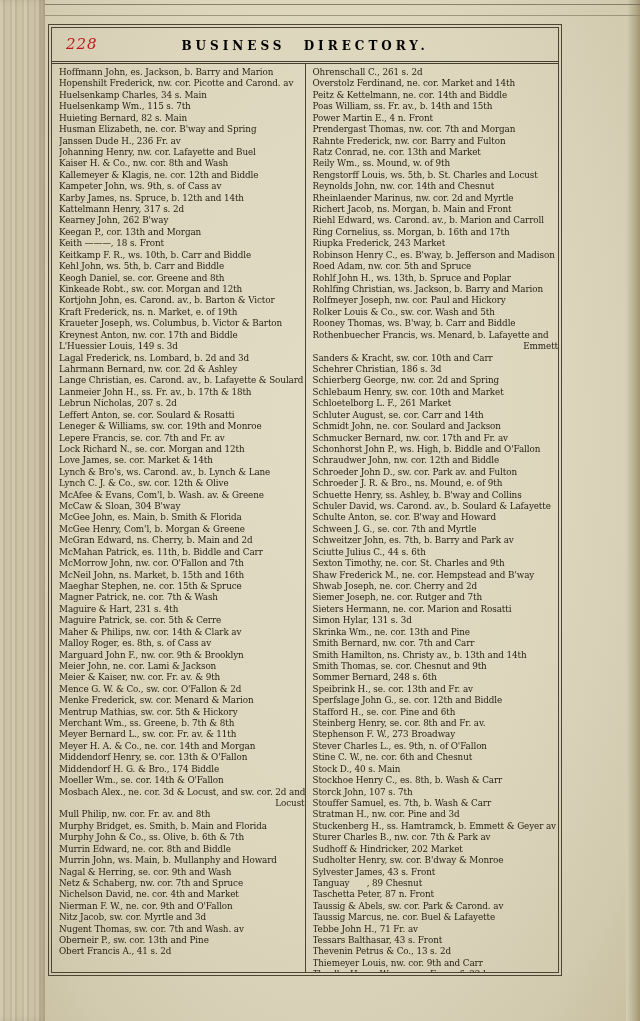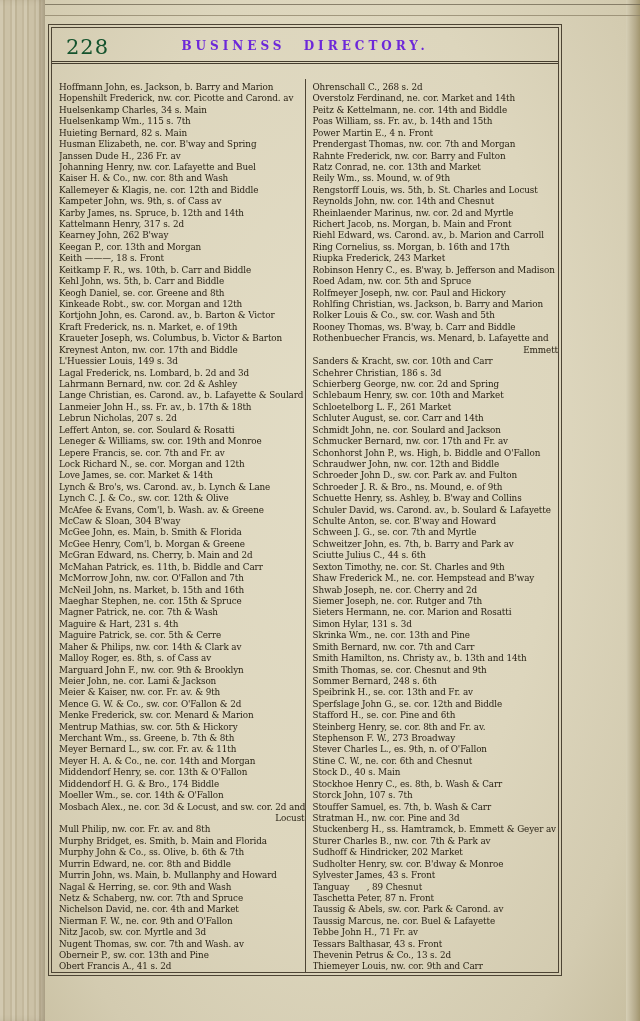--- a/index.html
+++ b/index.html
@@ -40,29 +40,29 @@
   .frame-inner{
     width:100%;height:100%;border:1px solid #4d4434;box-sizing:border-box;
     display:flex;flex-direction:column;
   }
   .header{
     position:relative;height:33px;flex:0 0 33px;
     border-bottom:3px double #453d2e;
   }
   .page-number{
     position:absolute;left:14px;top:7px;
-    font-size:21px;color:#14532d;letter-spacing:1px;
+    font-size:15px;color:#b91c1c;letter-spacing:1px;font-style:italic;
   }
   .page-title{
     position:absolute;left:0;right:0;top:11px;text-align:center;
-    font-size:12px;font-weight:bold;color:#6d28d9;
+    font-size:12px;font-weight:bold;color:#000000;
     letter-spacing:4px;word-spacing:10px;
   }
   .columns{flex:1;display:flex;overflow:hidden;}
-  .col{flex:1;padding:3px 0 0 7px;overflow:hidden;box-sizing:border-box;margin-top:15px;}
+  .col{flex:1;padding:3px 0 0 7px;overflow:hidden;box-sizing:border-box;}
   .col.right{border-left:1px solid #4d4434;}
   .entry{
     white-space:nowrap;overflow:hidden;
     font-size:8.8px;line-height:11.42px;color:#2a2315;
     letter-spacing:-0.1px;
   }
   .entry .cont{padding-left:30px;text-align:right;}
 </style>
 </head>
 <body>
@@ -152,40 +152,41 @@
           <div class="entry">Nagal &amp; Herring, se. cor. 9th and Wash</div>
           <div class="entry">Netz &amp; Schaberg, nw. cor. 7th and Spruce</div>
           <div class="entry">Nichelson David, ne. cor. 4th and Market</div>
           <div class="entry">Nierman F. W., ne. cor. 9th and O'Fallon</div>
           <div class="entry">Nitz Jacob, sw. cor. Myrtle and 3d</div>
           <div class="entry">Nugent Thomas, sw. cor. 7th and Wash. av</div>
           <div class="entry">Oberneir P., sw. cor. 13th and Pine</div>
           <div class="entry">Obert Francis A., 41 s. 2d</div>
         </div>
       <div class="col right">
-          <div class="entry">Ohrenschall C., 268 s. 2d</div>
+          <div class="entry">Ohrenschall C., 261 s. 2d</div>
           <div class="entry">Overstolz Ferdinand, ne. cor. Market and 14th</div>
           <div class="entry">Peitz &amp; Kettelmann, ne. cor. 14th and Biddle</div>
           <div class="entry">Poas William, ss. Fr. av., b. 14th and 15th</div>
           <div class="entry">Power Martin E., 4 n. Front</div>
           <div class="entry">Prendergast Thomas, nw. cor. 7th and Morgan</div>
           <div class="entry">Rahnte Frederick, nw. cor. Barry and Fulton</div>
           <div class="entry">Ratz Conrad, ne. cor. 13th and Market</div>
           <div class="entry">Reily Wm., ss. Mound, w. of 9th</div>
           <div class="entry">Rengstorff Louis, ws. 5th, b. St. Charles and Locust</div>
           <div class="entry">Reynolds John, nw. cor. 14th and Chesnut</div>
           <div class="entry">Rheinlaender Marinus, nw. cor. 2d and Myrtle</div>
           <div class="entry">Richert Jacob, ns. Morgan, b. Main and Front</div>
           <div class="entry">Riehl Edward, ws. Carond. av., b. Marion and Carroll</div>
           <div class="entry">Ring Cornelius, ss. Morgan, b. 16th and 17th</div>
           <div class="entry">Riupka Frederick, 243 Market</div>
           <div class="entry">Robinson Henry C., es. B'way, b. Jefferson and Madison</div>
           <div class="entry">Roed Adam, nw. cor. 5th and Spruce</div>
+          <div class="entry">Rohlf John H., ws. 13th, b. Spruce and Poplar</div>
+          <div class="entry">Rohlfing Christian, ws. Jackson, b. Barry and Marion</div>
           <div class="entry">Rolfmeyer Joseph, nw. cor. Paul and Hickory</div>
-          <div class="entry">Rohlfing Christian, ws. Jackson, b. Barry and Marion</div>
           <div class="entry">Rolker Louis &amp; Co., sw. cor. Wash and 5th</div>
           <div class="entry">Rooney Thomas, ws. B'way, b. Carr and Biddle</div>
           <div class="entry">Rothenbuecher Francis, ws. Menard, b. Lafayette and<div class="cont">Emmett</div></div>
           <div class="entry">Sanders &amp; Kracht, sw. cor. 10th and Carr</div>
           <div class="entry">Schehrer Christian, 186 s. 3d</div>
           <div class="entry">Schierberg George, nw. cor. 2d and Spring</div>
           <div class="entry">Schlebaum Henry, sw. cor. 10th and Market</div>
           <div class="entry">Schloetelborg L. F., 261 Market</div>
           <div class="entry">Schluter August, se. cor. Carr and 14th</div>
           <div class="entry">Schmidt John, ne. cor. Soulard and Jackson</div>

